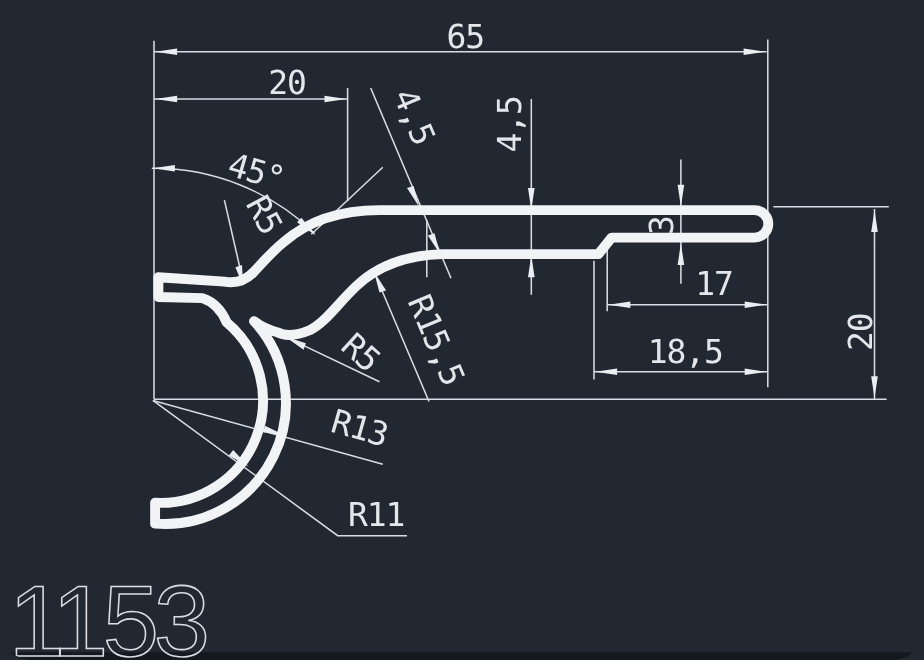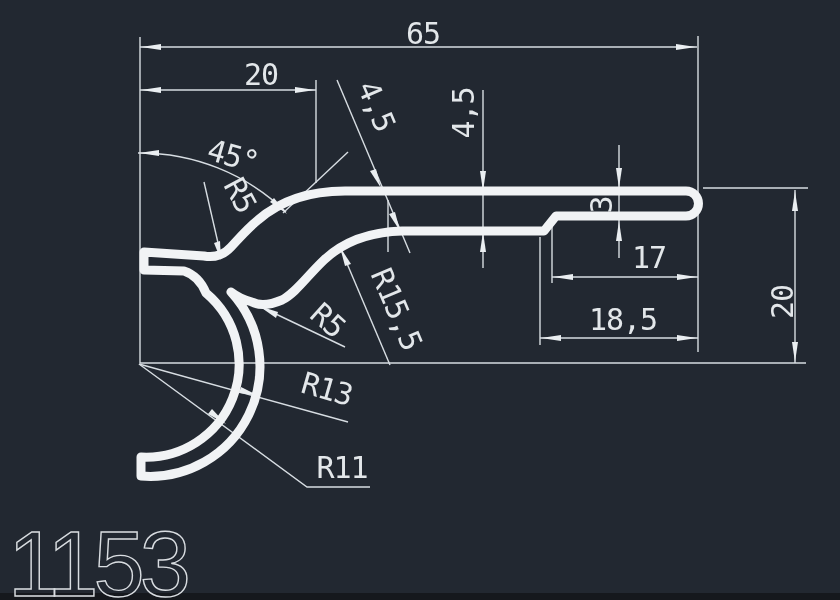--- a/index.html
+++ b/index.html
@@ -2,20 +2,21 @@
 <html><head>
 <meta charset="utf-8">
 <style>
   html,body{margin:0;padding:0;background:#222831;}
   .canvas-wrap{
     position:relative;
     width:840px;height:600px;
     background:#222831;
     overflow:hidden;
     font-family:"DejaVu Sans Mono","Liberation Mono",monospace;
+    border-radius:29px;
   }
   svg{display:block}
   .dim-line{stroke:#d7dde2;stroke-width:1.4;fill:none;}
   .arrow{fill:#eaeef1;stroke:none;}
   .profile{stroke:#f1f3f5;stroke-width:9;fill:none;stroke-linejoin:round;stroke-linecap:butt;}
   .dim-text{
     fill:#e3e7ea;
     font-family:"DejaVu Sans Mono","Liberation Mono",monospace;
     font-size:30px;
     letter-spacing:-1px;

